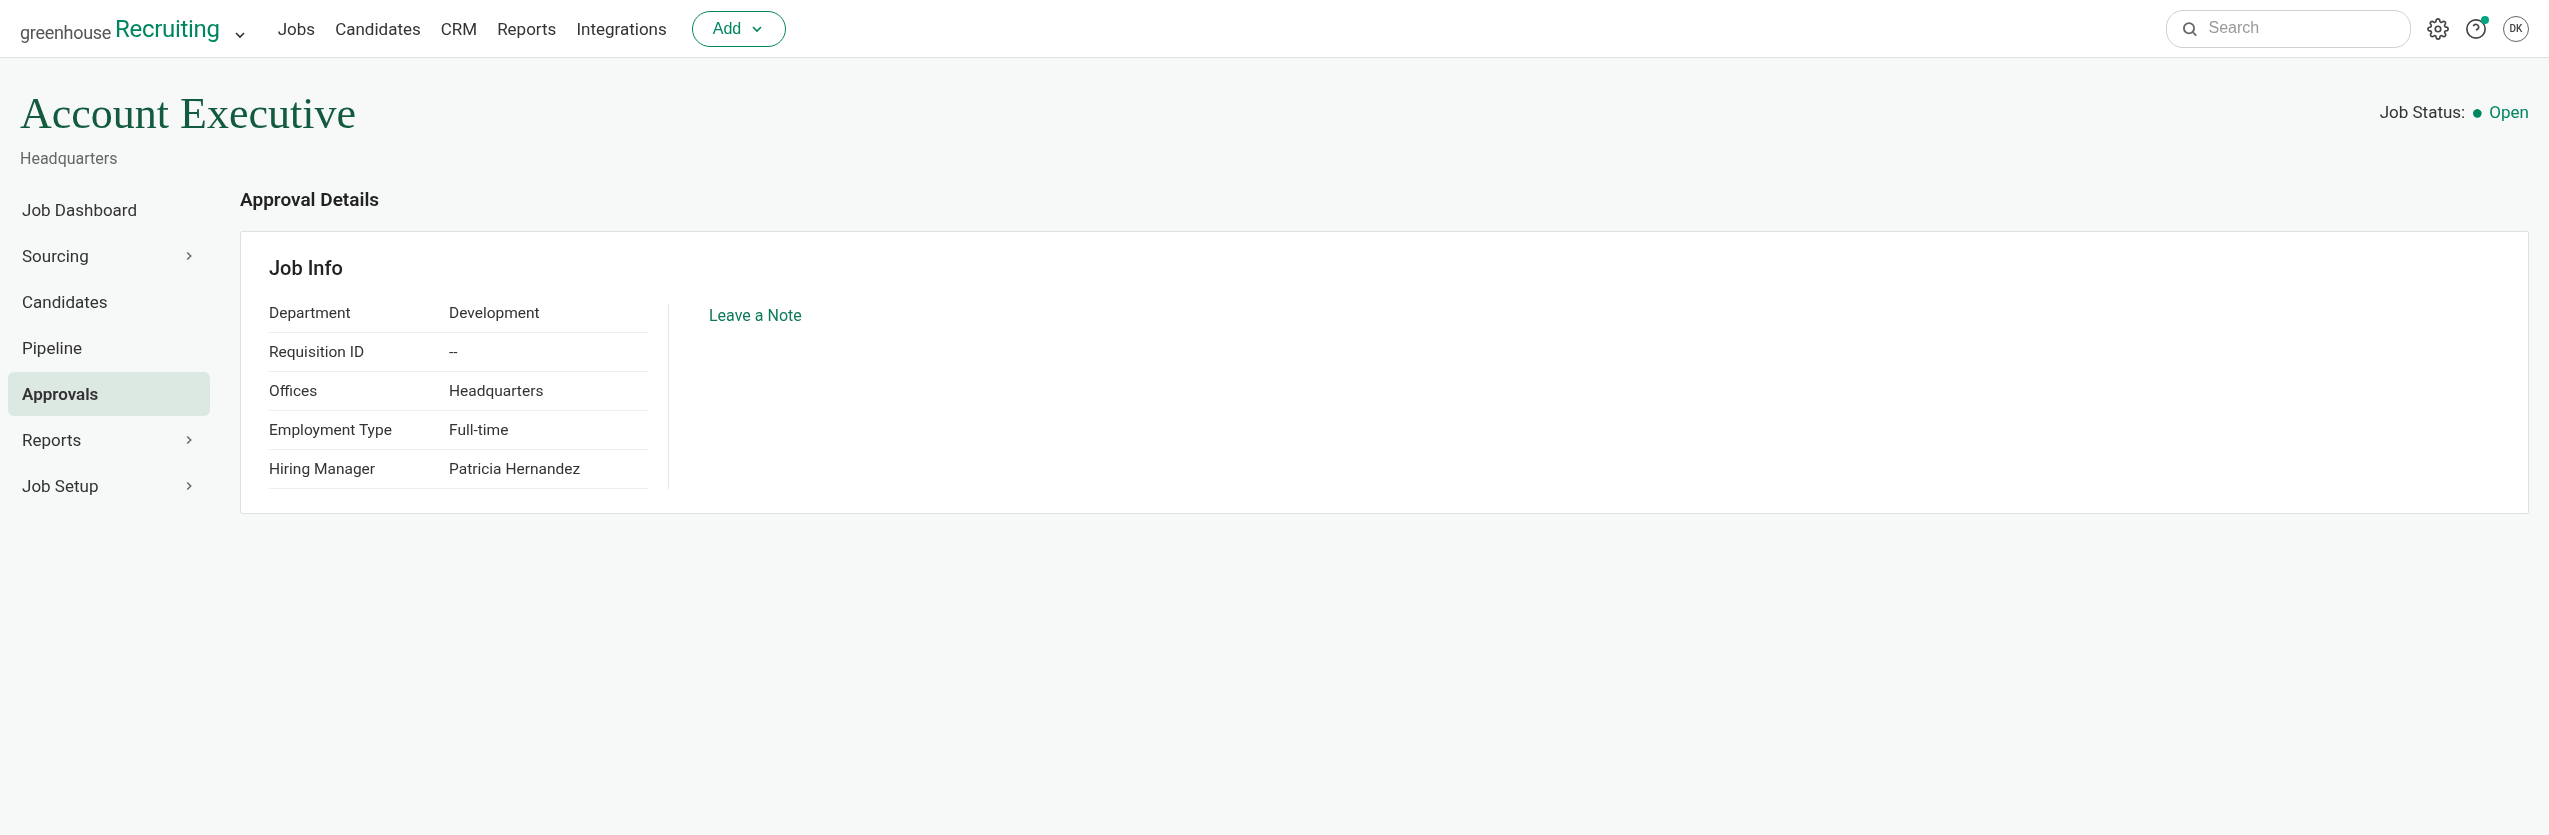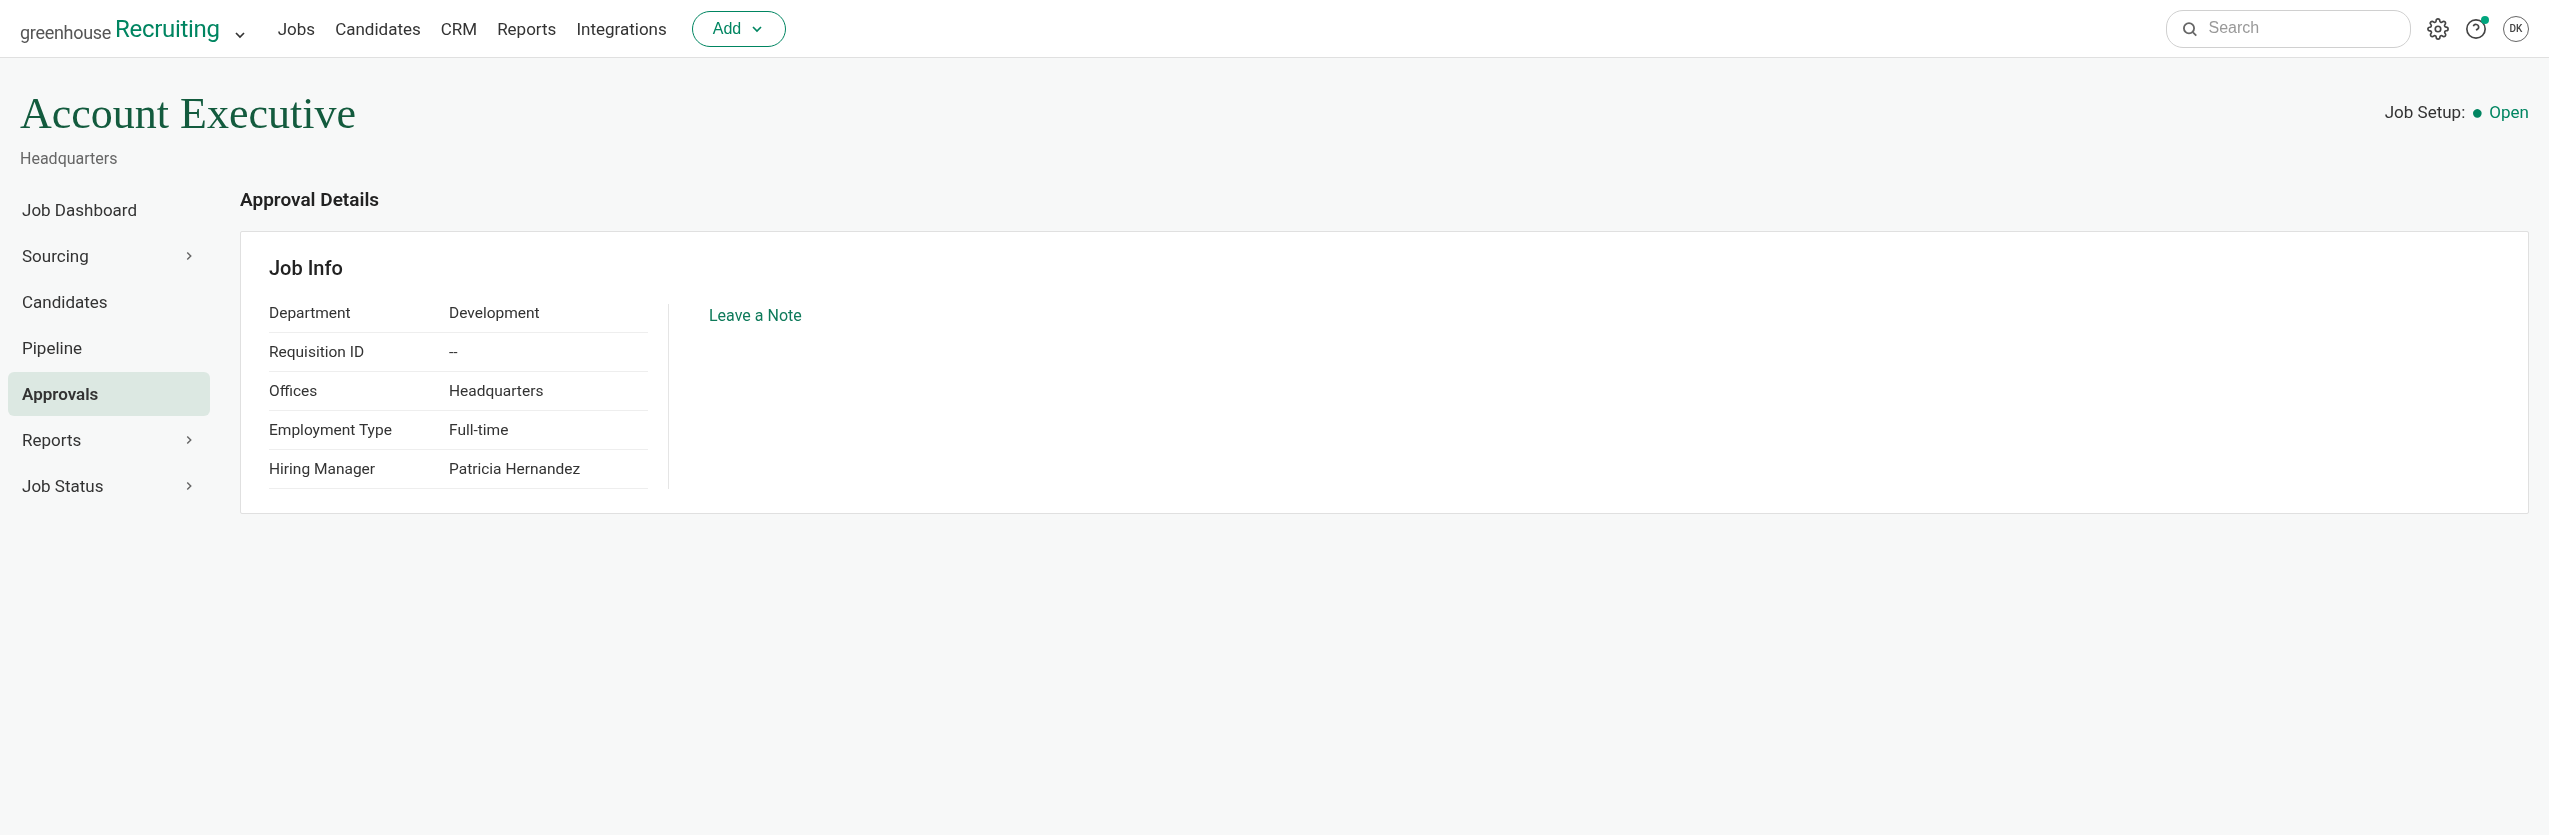--- a/index.html
+++ b/index.html
@@ -311,21 +311,21 @@
     </div>
   </div>
 </div>
 
 <div class="page-header">
   <div>
     <h1 class="page-title">Account Executive</h1>
     <div class="page-subtitle">Headquarters</div>
   </div>
   <div class="status-wrap">
-    <span class="status-label">Job Setup:</span>
+    <span class="status-label">Job Status:</span>
     <span class="status-dot">●</span>
     <span class="status-value">Open</span>
   </div>
 </div>
 
 <div class="content-wrap">
   <div class="sidebar">
     <div class="sidebar-item">
       <span>Job Dashboard</span>
     </div>
@@ -344,21 +344,21 @@
     <div class="sidebar-item active">
       <span>Approvals</span>
     </div>
     <div class="sidebar-item">
       <span>Reports</span>
       <svg width="14" height="14" viewBox="0 0 24 24" fill="none" stroke="#666" stroke-width="2.5">
           <polyline points="9 18 15 12 9 6"></polyline>
         </svg>
     </div>
     <div class="sidebar-item">
-      <span>Job Status</span>
+      <span>Job Setup</span>
       <svg width="14" height="14" viewBox="0 0 24 24" fill="none" stroke="#666" stroke-width="2.5">
           <polyline points="9 18 15 12 9 6"></polyline>
         </svg>
     </div>
   </div>
 
   <div class="main">
     <div class="section-header">
       <div class="section-title">Approval Details</div>
     </div>

